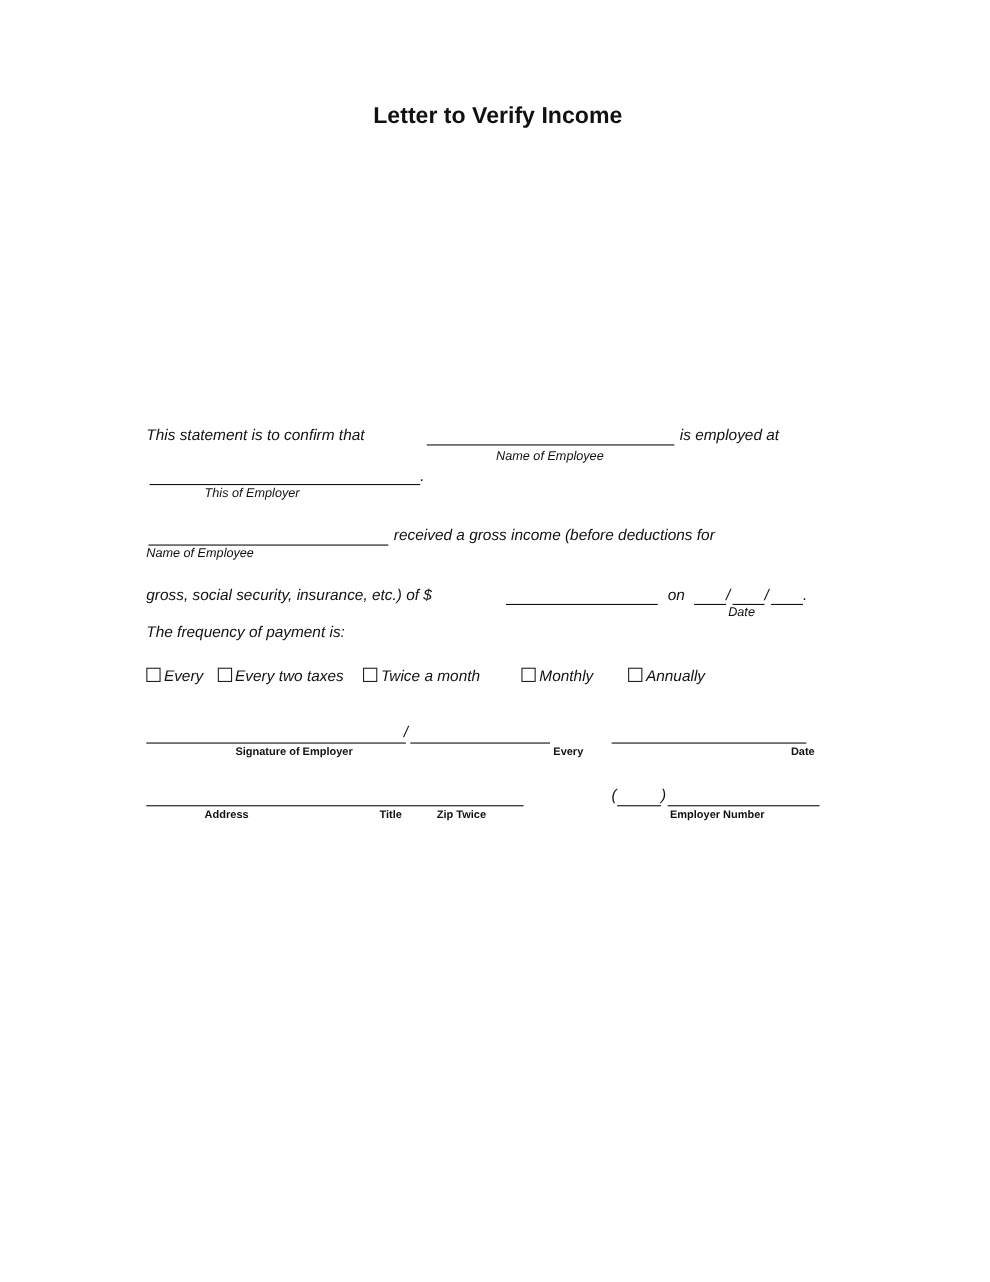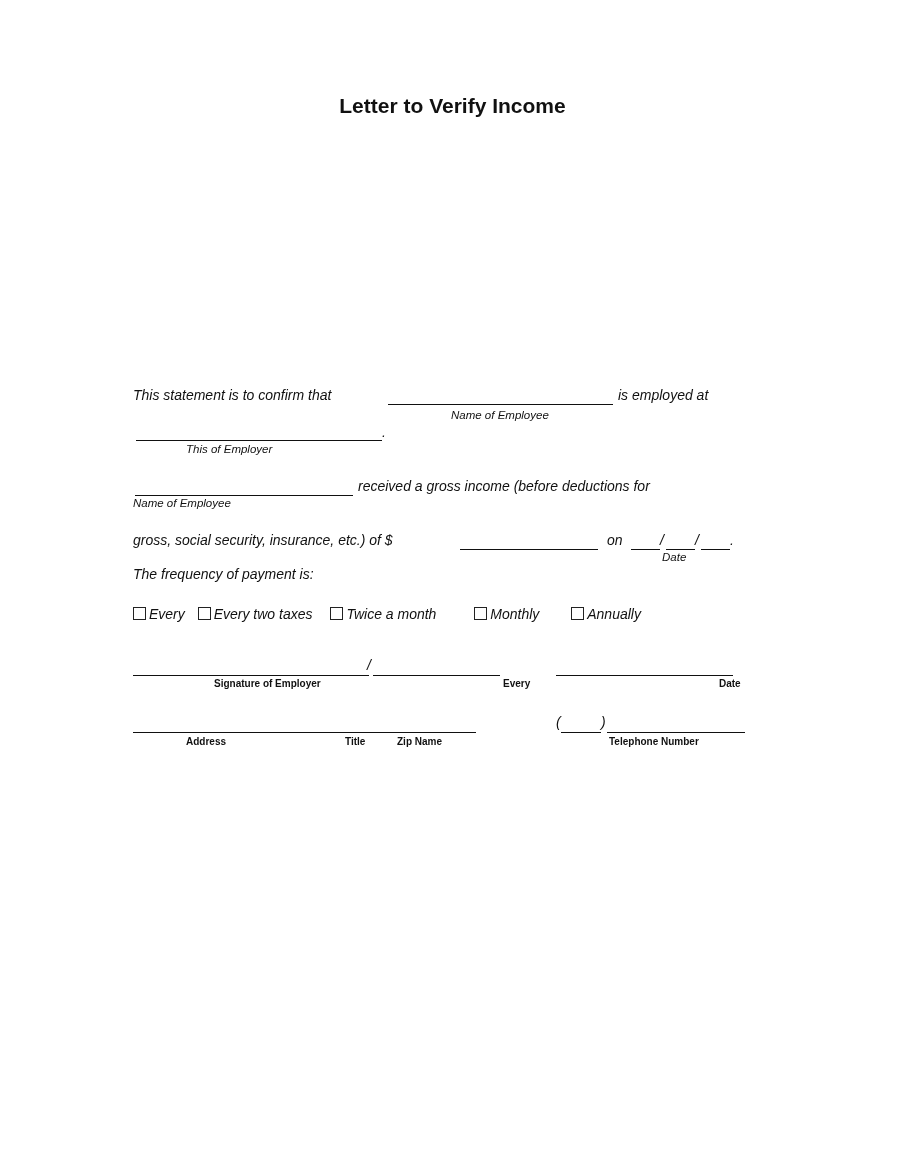--- a/index.html
+++ b/index.html
@@ -65,16 +65,16 @@
   <div class="abs bold-cap" style="left:719px; top:678px;">Date</div>
 
   <div class="line" style="left:133px; top:732px; width:343px;"></div>
   <div class="abs body-text" style="left:556px; top:714px;">(</div>
   <div class="line" style="left:561px; top:732px; width:40px;"></div>
   <div class="abs body-text" style="left:601px; top:714px;">)</div>
   <div class="line" style="left:607px; top:732px; width:138px;"></div>
 
   <div class="abs bold-cap" style="left:186px; top:736px;">Address</div>
   <div class="abs bold-cap" style="left:345px; top:736px;">Title</div>
-  <div class="abs bold-cap" style="left:397px; top:736px;">Zip Name</div>
-  <div class="abs bold-cap" style="left:609px; top:736px;">Telephone Number</div>
+  <div class="abs bold-cap" style="left:397px; top:736px;">Zip Twice</div>
+  <div class="abs bold-cap" style="left:609px; top:736px;">Employer Number</div>
 
 </div>
 
 </body></html>

